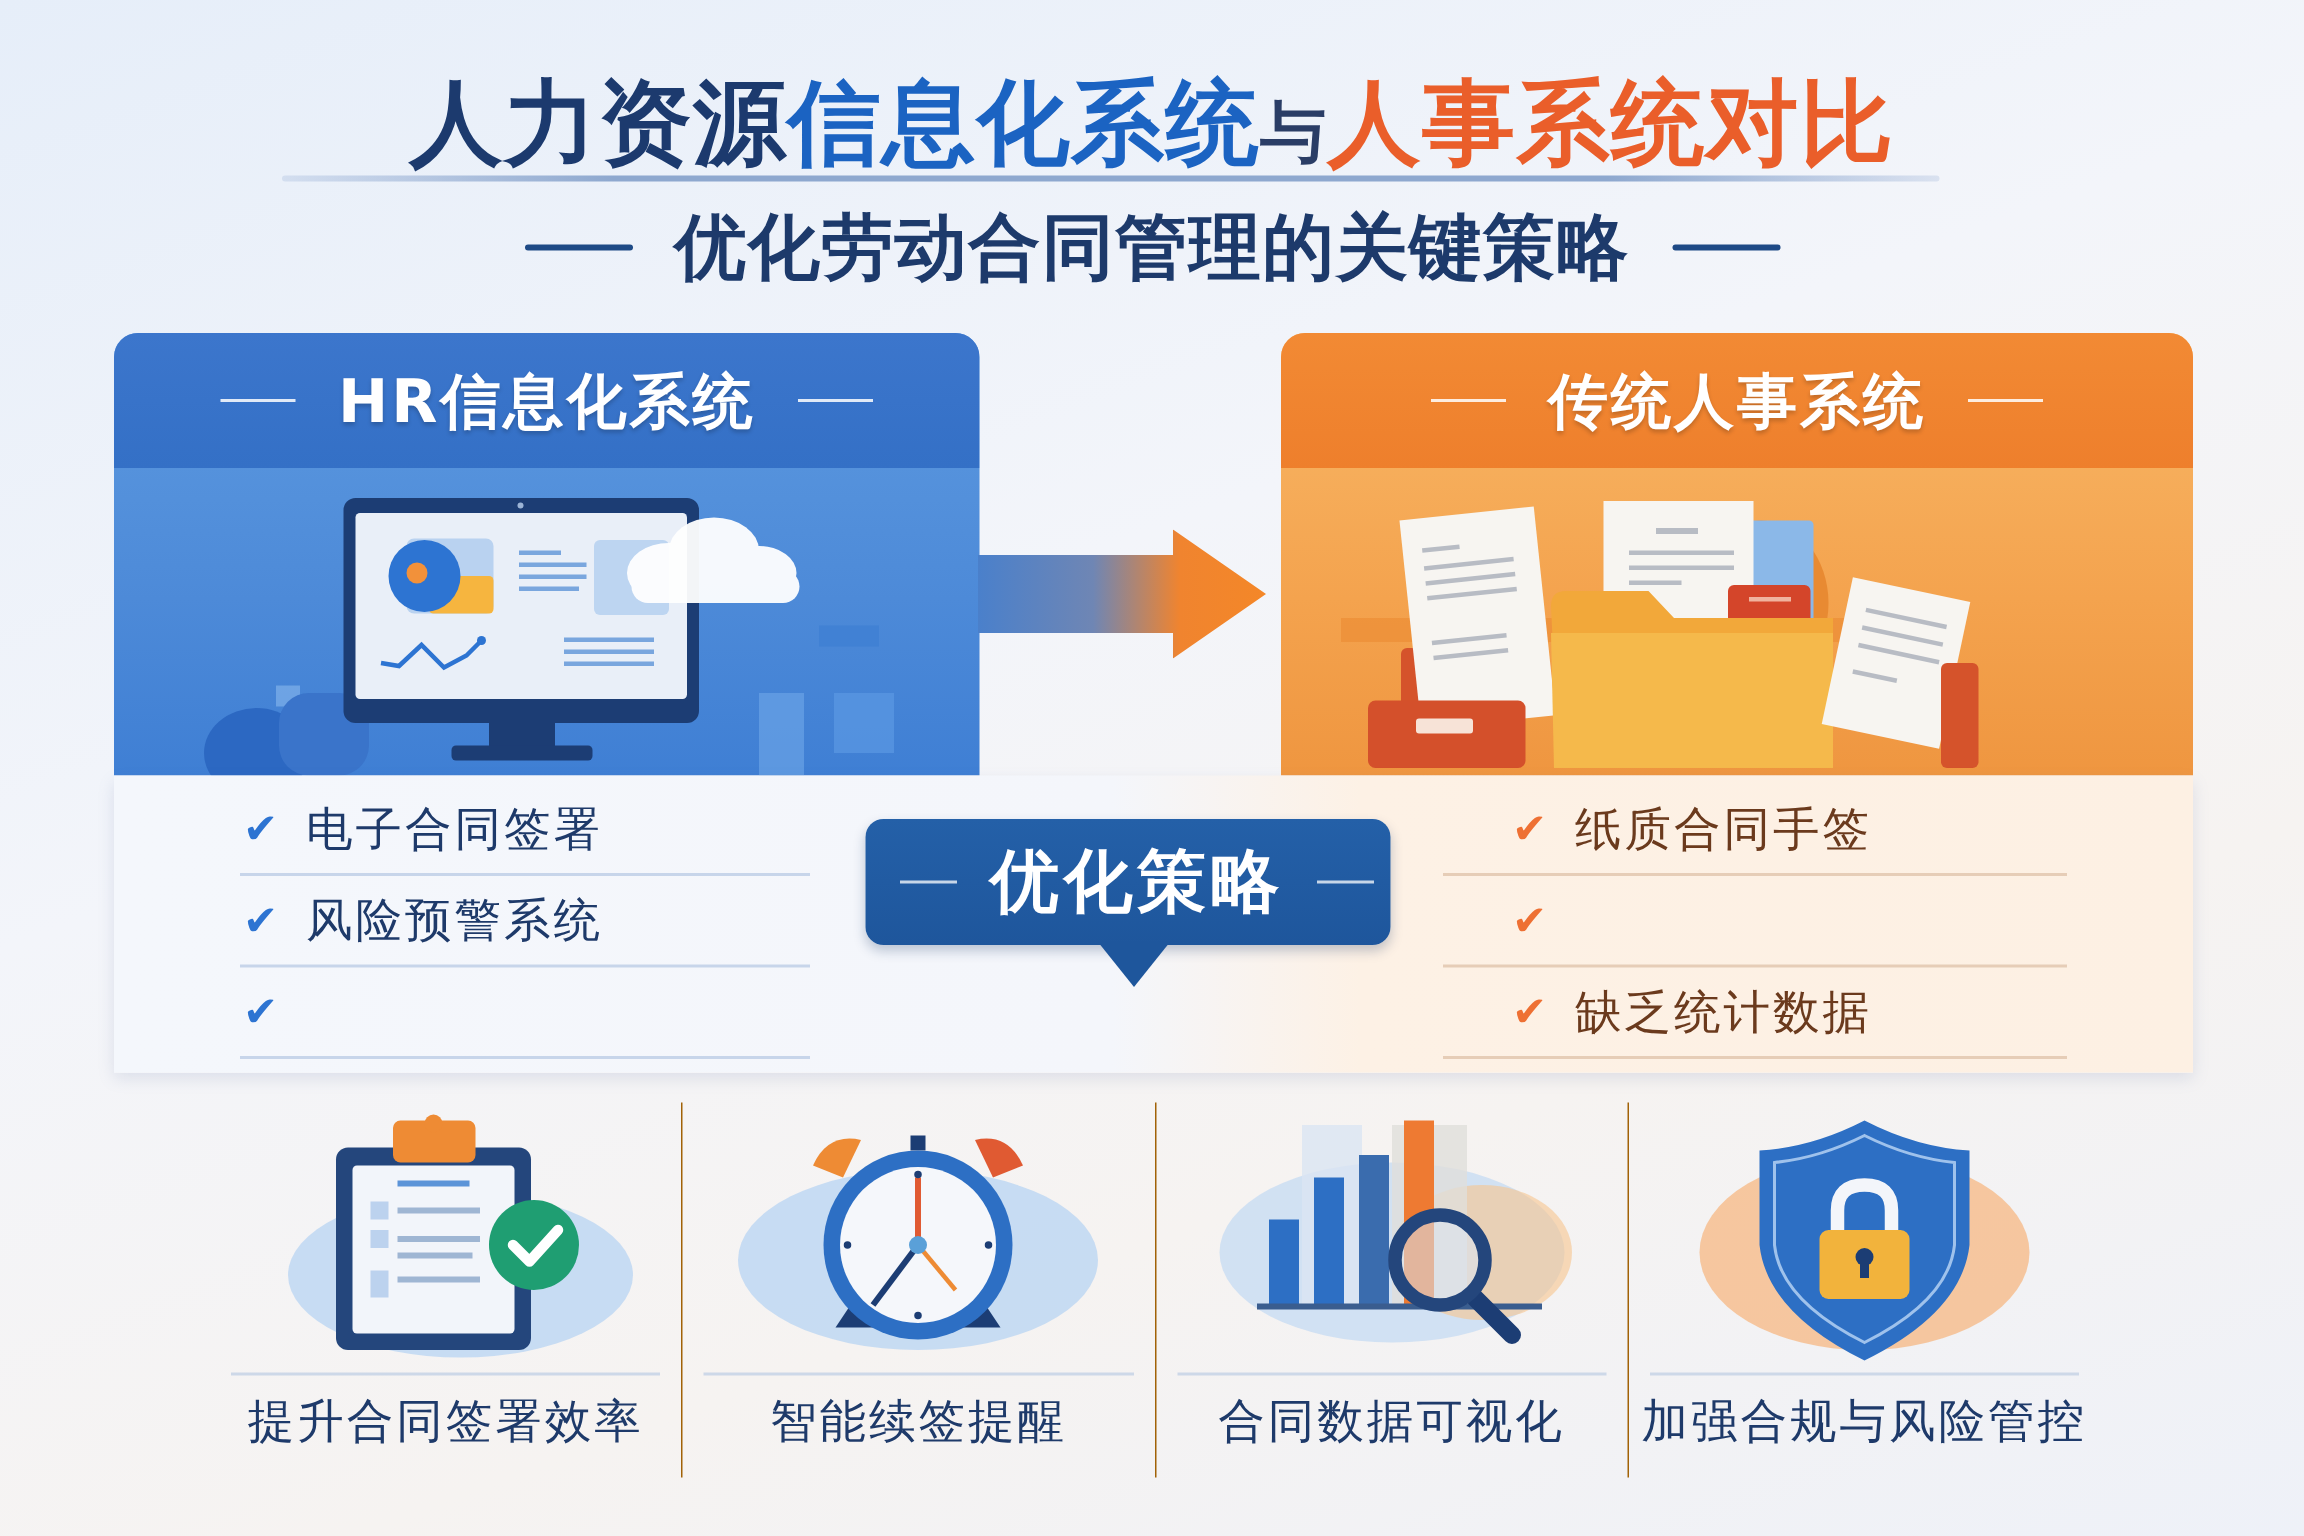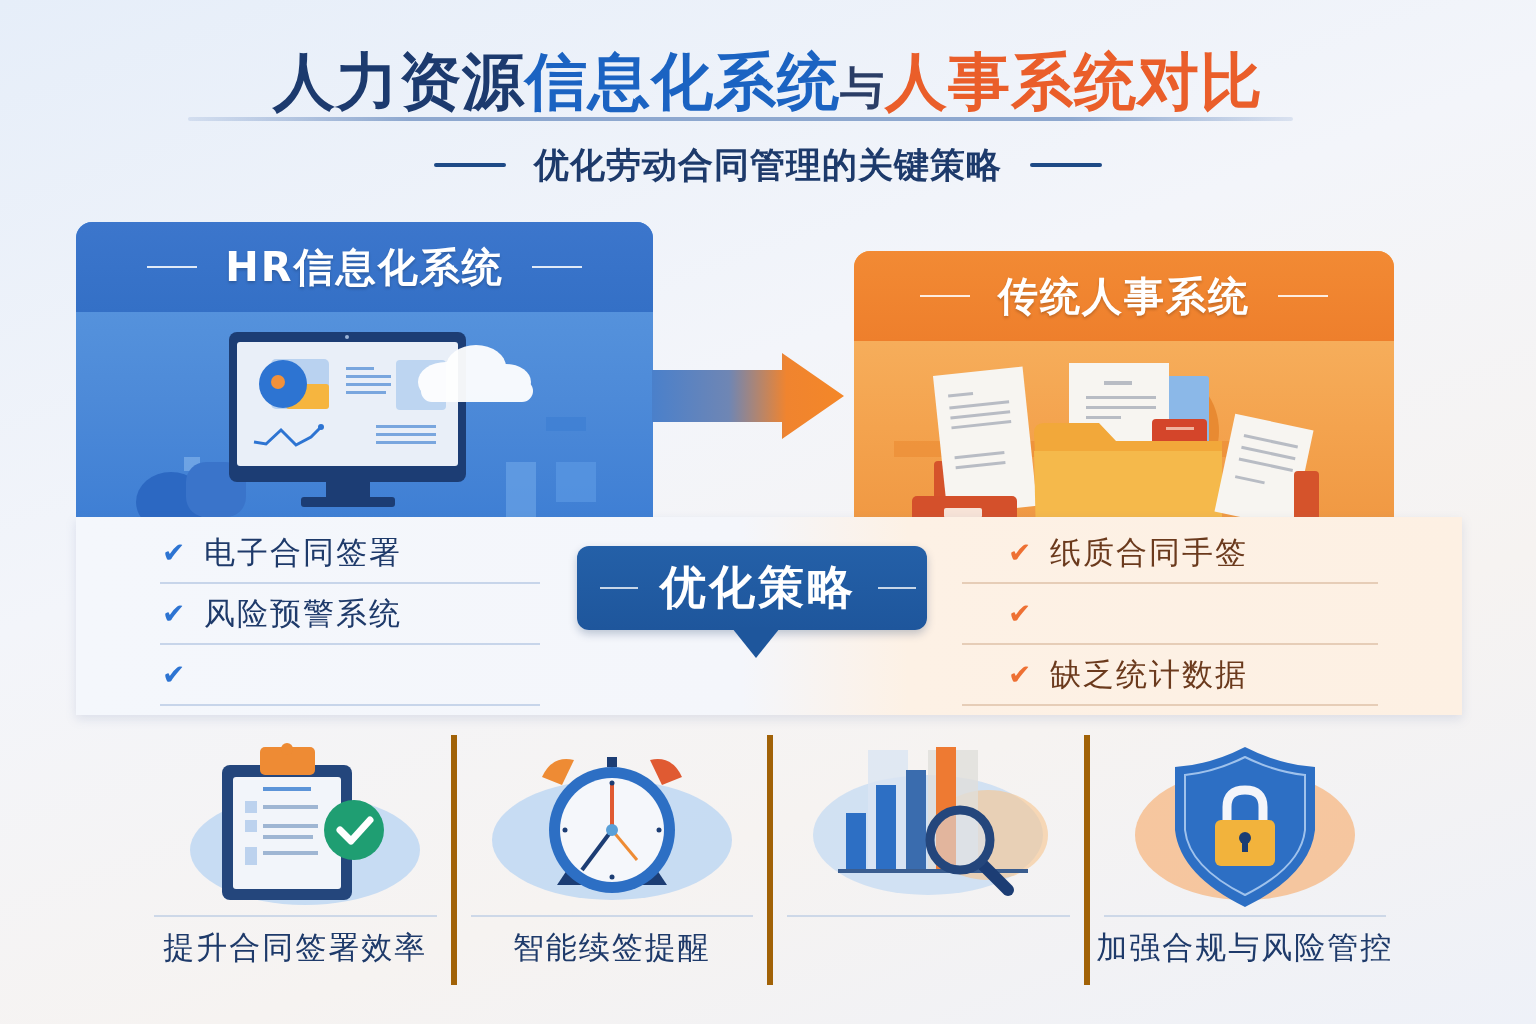--- a/index.html
+++ b/index.html
@@ -22,28 +22,28 @@
   .title-underline {
     position: absolute; left: 188px; top: 117px; width: 1105px; height: 4px;
     border-radius: 3px;
     background: linear-gradient(90deg, rgba(120,150,200,0.2), #8ea8cf 20%, #8ea8cf 80%, rgba(120,150,200,0.2));
   }
   .subtitle-row {
     position: absolute; left: 0; top: 140px; width: 1536px; height: 50px;
     display: flex; align-items: center; justify-content: center; gap: 28px;
   }
   .subtitle-dash { width: 72px; height: 4px; background: #1e4a86; border-radius: 3px; }
-  .subtitle { font-size: 35px; font-weight: bold; color: #1d3a6b; letter-spacing: 1px; }
+  .subtitle { font-size: 48px; font-weight: bold; color: #1d3a6b; letter-spacing: 1px; }
 
   
   .panel {
     position: absolute; top: 222px; height: 295px; border-radius: 16px 16px 0 0; overflow: hidden;
   }
   .panel-left { left: 76px; width: 577px; background: linear-gradient(180deg,#5d9ae0 0%,#4d8ad8 60%,#3f7fd4 100%); }
-  .panel-right { left: 854px; width: 540px; background: linear-gradient(180deg,#f8b868 0%,#f4a34e 60%,#ef9640 100%); margin-top: 29px; }
+  .panel-right { left: 854px; width: 608px; background: linear-gradient(180deg,#f8b868 0%,#f4a34e 60%,#ef9640 100%); }
   .panel-header {
     height: 90px; display: flex; align-items: center; justify-content: center; gap: 28px;
     color: #fff; font-size: 40px; font-weight: bold; letter-spacing: 2px;
     text-shadow: 0 2px 3px rgba(0,0,0,0.2);
   }
   .panel-left .panel-header { background: linear-gradient(180deg,#3c76cc,#3470c6); }
   .panel-right .panel-header { background: linear-gradient(180deg,#f28a34,#ee7f2c); }
   .hdr-dash { width: 50px; height: 2px; background: rgba(255,255,255,0.85); }
 
   
@@ -80,21 +80,21 @@
   }
   .badge-tip {
     position: absolute; left: 732px; top: 628px; width: 0; height: 0;
     border-left: 24px solid transparent; border-right: 24px solid transparent;
     border-top: 30px solid #1e569c;
   }
   .badge-dash { width: 38px; height: 2px; background: rgba(255,255,255,0.75); }
 
   
   .features { position: absolute; left: 140px; top: 735px; width: 1260px; height: 250px; display: flex; }
-  .feature { flex: 1; position: relative; border-right: 6px solid #a16207; }
+  .feature { flex: 1; position: relative; border-right: 1px solid #a16207; }
   .feature:last-child { border-right: none; }
   .feature-icon { position: absolute; left: 50%; top: 0; transform: translateX(-50%); width: 260px; height: 175px; }
   .feature-divider { position: absolute; left: 14px; right: 14px; top: 180px; height: 2px; background: #cdd8e8; }
   .feature-label {
     position: absolute; left: 0; right: 0; top: 192px; text-align: center;
     font-size: 31px; color: #1e3a6a; letter-spacing: 2px;
   }
 </style>
 </head>
 <body>
@@ -310,20 +310,21 @@
       <rect x="130" y="15" width="50" height="120" fill="#e0dfdb" opacity="0.8"></rect>
       <rect x="48" y="78" width="20" height="57" fill="#2d6fc4"></rect>
       <rect x="78" y="50" width="20" height="85" fill="#2d6fc4"></rect>
       <rect x="108" y="35" width="20" height="100" fill="#3a6cae"></rect>
       <rect x="138" y="12" width="20" height="123" fill="#ee7a32"></rect>
       <rect x="40" y="134" width="190" height="4" fill="#3a5d8f"></rect>
       <line x1="185" y1="130" x2="210" y2="155" stroke="#1c3d74" stroke-width="12" stroke-linecap="round"></line>
       <circle cx="162" cy="105" r="30" fill="#d9e6f5" fill-opacity="0.55" stroke="#24467c" stroke-width="9"></circle>
     </svg>
     <div class="feature-divider"></div>
+    <div class="feature-label">合同数据可视化</div>
   </div>
 
   <div class="feature">
     <svg class="feature-icon" viewBox="0 0 260 175">
       <ellipse cx="130" cy="100" rx="110" ry="65" fill="#f6b47a" opacity="0.7"></ellipse>
       <path d="M130 12 Q165 30 200 32 L200 95 Q195 140 130 172 Q65 140 60 95 L60 32 Q95 30 130 12 Z" fill="#2d6fc4"></path>
       <path d="M130 22 Q160 37 190 40 L190 95 Q186 132 130 160 Q74 132 70 95 L70 40 Q100 37 130 22 Z" fill="none" stroke="#9fc2ec" stroke-width="2"></path>
       <path d="M112 88 L112 72 Q112 55 130 55 Q148 55 148 72 L148 88" fill="none" stroke="#f3f5fa" stroke-width="9"></path>
       <rect x="100" y="85" width="60" height="46" rx="6" fill="#f2b33c"></rect>
       <circle cx="130" cy="103" r="6" fill="#1c3d74"></circle>

